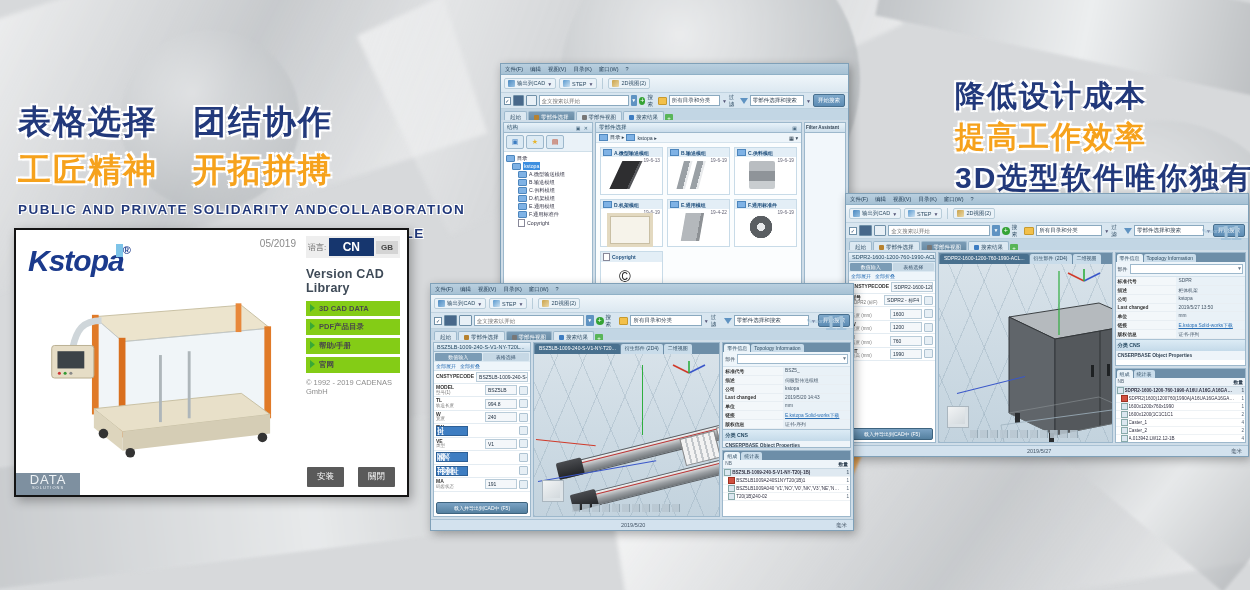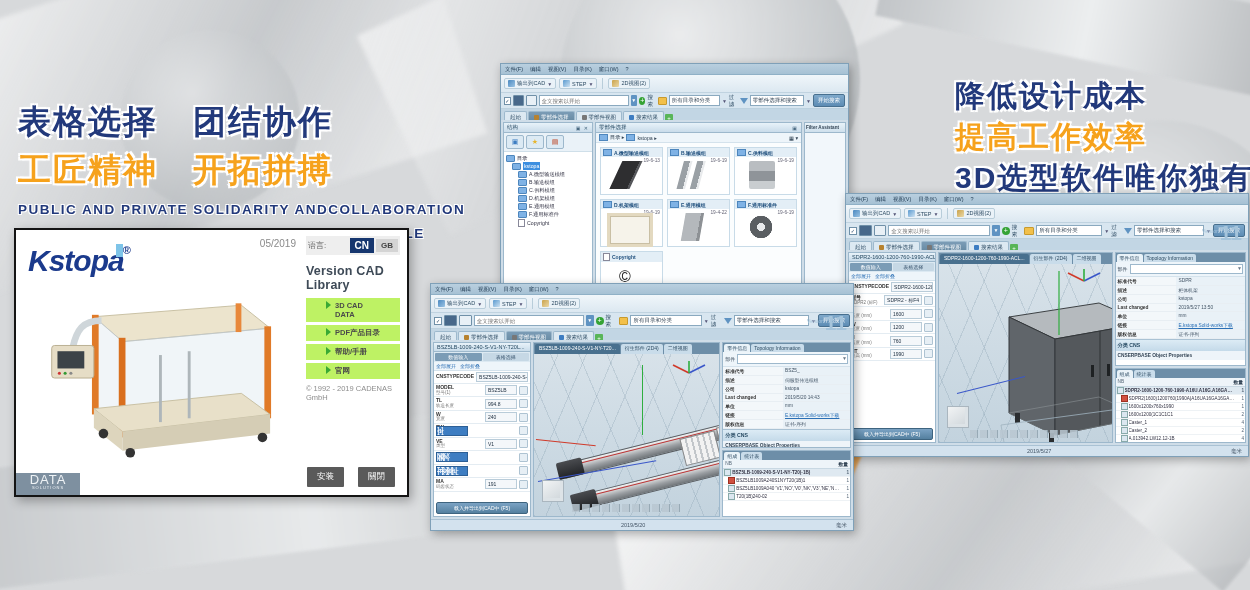--- a/index.html
+++ b/index.html
@@ -23,25 +23,25 @@
   .kdlg{position:absolute;left:14px;top:228px;width:391px;height:265px;background:#fff;
         border:2px solid #141414;z-index:40;box-shadow:3px 4px 10px rgba(0,0,0,.3);}
   .klogo{position:absolute;left:12px;top:14px;font-size:30px;font-weight:bold;font-style:italic;
          color:#1b3a8c;letter-spacing:-1px;}
   .klogo .sq{display:inline-block;width:7px;height:13px;background:#7ec4e8;margin-left:-8px;vertical-align:top;}
   .klogo .reg{font-size:11px;font-style:normal;vertical-align:top;color:#1b3a8c;}
   .kdate{position:absolute;left:180px;top:8px;width:100px;text-align:right;font-size:10px;color:#8a8a8a;}
   .kright{position:absolute;left:290px;top:6px;width:94px;}
   .klangrow{display:flex;align-items:center;background:#eee;padding:2px;}
   .klang-label{font-size:8px;color:#666;flex:1;}
-  .kbtn-cn{background:#16366e;color:#fff;font-size:10px;font-weight:bold;padding:2px 5px;}
+  .kbtn-cn{background:#16366e;color:#fff;font-size:12px;font-weight:bold;padding:2px 14px;}
   .kbtn-gb{background:#d4d4d4;color:#444;font-size:8px;font-weight:bold;padding:2px 5px;margin-left:2px;}
   .ktitle{font-size:12.5px;font-weight:bold;color:#3e4a57;margin-top:9px;letter-spacing:.2px;}
   .kmenu{margin-top:6px;}
-  .kmenu-item{display:flex;background:#bef264;margin-bottom:3px;padding:3px 20px;cursor:pointer;}
+  .kmenu-item{display:flex;background:#84cc16;margin-bottom:3px;padding:3px 4px;cursor:pointer;}
   .kplay{width:0;height:0;border-left:5px solid #39a935;border-top:4px solid transparent;border-bottom:4px solid transparent;margin-right:4px;}
   .kmenu-label{font-size:7.5px;font-weight:bold;color:#4a4a4a;}
   .kcopy{font-size:7.5px;color:#8d8d8d;margin-top:5px;}
   .kpart{position:absolute;left:0px;bottom:0px;width:64px;height:22px;background:#7e90a0;
          color:#eef2f5;text-align:center;line-height:10px;}
   .kpart b{font-size:13px;letter-spacing:1px;font-weight:normal;display:block;margin-top:2px;}
   .kpart i{font-size:4px;letter-spacing:1px;font-style:normal;display:block;margin-top:-2px;}
   .kact{position:absolute;right:12px;bottom:8px;display:flex;gap:14px;}
   .kact .btn{background:#5a5a5a;color:#fff;font-size:8.5px;padding:4px 10px;border-radius:1px;cursor:pointer;}
   

